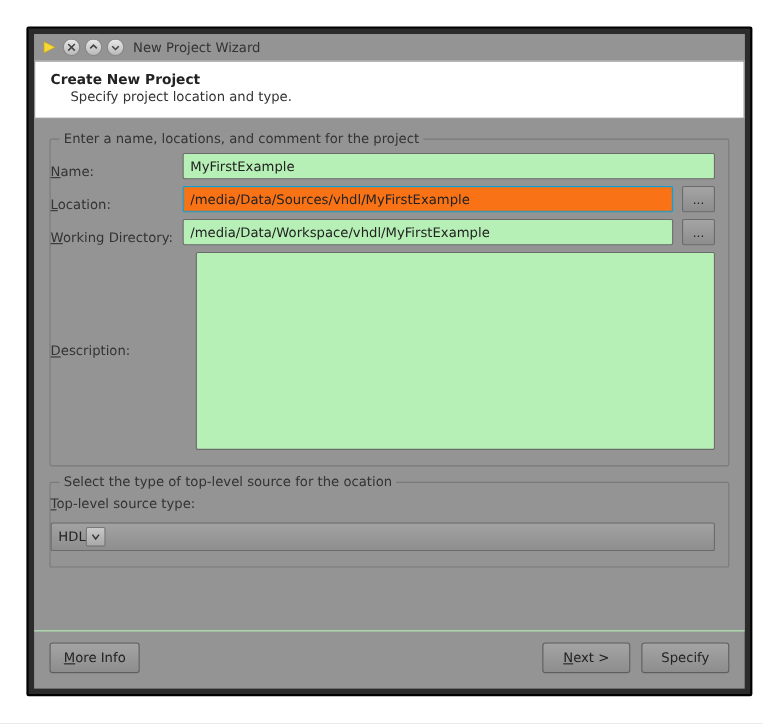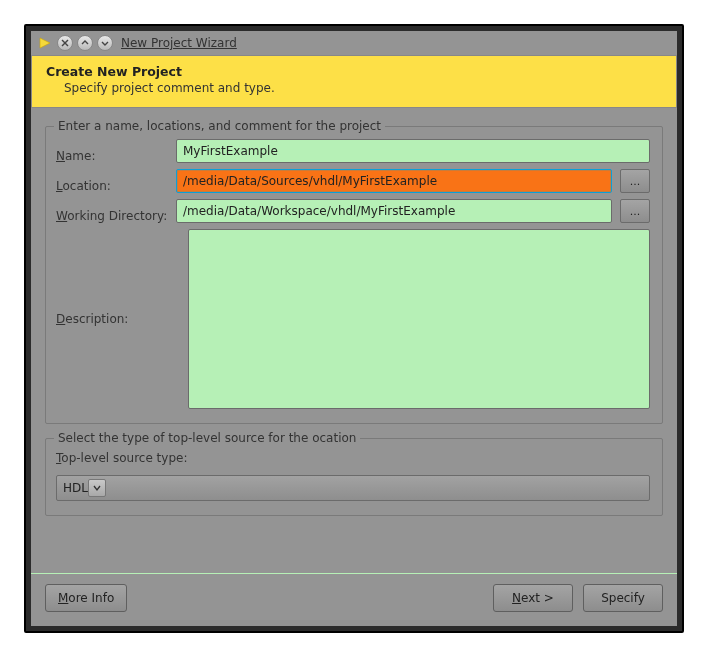--- a/index.html
+++ b/index.html
@@ -45,36 +45,35 @@
   .titlebar-icon {
     width: 16px; height: 16px;
     display: flex;
     align-items: center;
     justify-content: center;
   }
   .title-text {
     font-size: 12px;
     color: #333;
     margin-left: 4px;
-    text-decoration: underline;
   }
   .tb-btn {
     width: 16px; height: 16px;
     border-radius: 50%;
     background: linear-gradient(#e8e8e8,#b9b9b9);
     border: 1px solid #888;
     display: flex;
     align-items: center;
     justify-content: center;
     font-size: 9px;
     color: #444;
     cursor: pointer;
   }
   .header-panel {
-    background: #fde047;
+    background: #ffffff;
     border: 1px solid #888;
     margin: 0;
     padding: 8px 14px 12px 14px;
   }
   .header-title {
     font-weight: bold;
     font-size: 12.5px;
     color: #222;
   }
   .header-sub {
@@ -87,21 +86,21 @@
     flex: 1;
     background: #949494;
     padding: 18px 14px 8px 14px;
     display: flex;
     flex-direction: column;
     gap: 14px;
   }
   .fieldset {
     border: 1px solid #7a7a7a;
     border-radius: 2px;
-    padding: 12px 12px 14px 10px;
+    padding: 12px 12px 14px 0;
     position: relative;
   }
   .fieldset .legend {
     position: absolute;
     top: -8px;
     left: 8px;
     background: #949494;
     padding: 0 4px;
     font-size: 12px;
     color: #333;
@@ -239,21 +238,21 @@
       <div class="tb-btn">
         <svg width="8" height="8" viewBox="0 0 8 8">
             <polyline points="1,3 4,6 7,3" fill="none" stroke="#444" stroke-width="1.4"></polyline>
           </svg>
       </div>
       <span class="title-text">New Project Wizard</span>
     </div>
 
     <div class="header-panel">
       <div class="header-title">Create New Project</div>
-      <div class="header-sub">Specify project comment and type.</div>
+      <div class="header-sub">Specify project location and type.</div>
     </div>
 
     <div class="client">
 
       <div class="fieldset">
         <div class="legend">Enter a name, locations, and comment for the project</div>
 
         <div class="form-row">
           <div class="form-label"><span class="mnemonic">N</span>ame:</div>
           <input class="text-input" value="MyFirstExample" style="">

